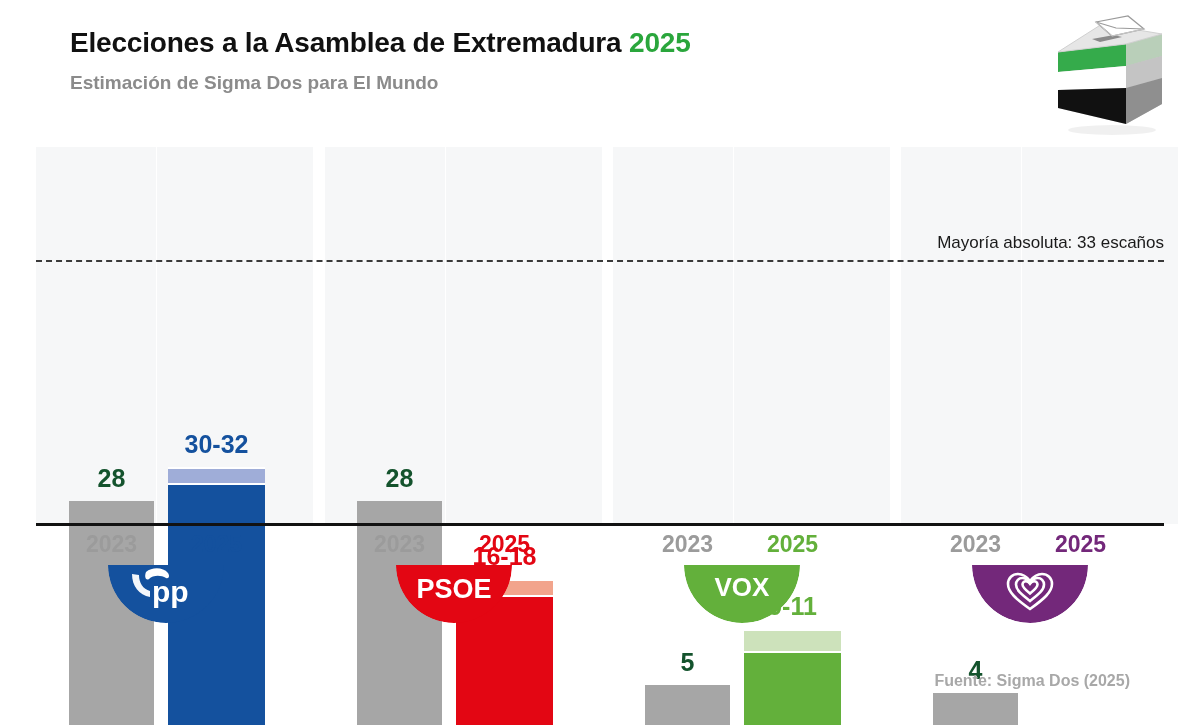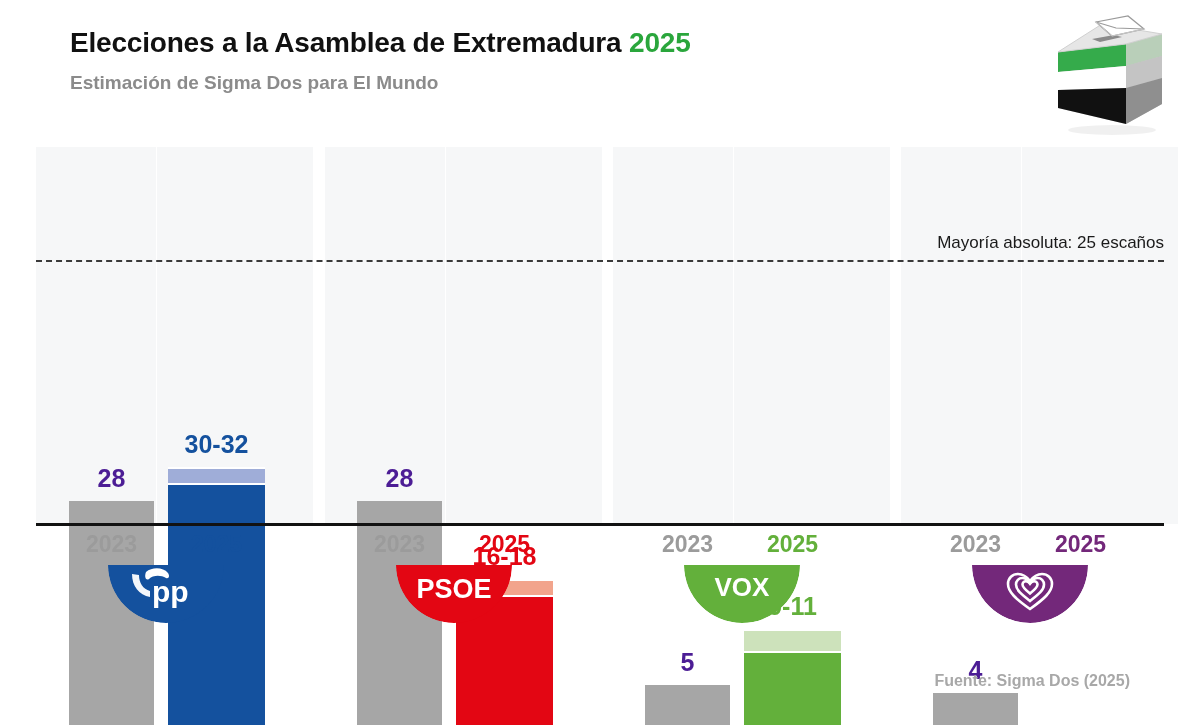--- a/index.html
+++ b/index.html
@@ -123,21 +123,21 @@
   .bar-value {
     position: absolute;
     left: 50%;
     transform: translateX(-50%);
     font-size: 25px;
     font-weight: bold;
     white-space: nowrap;
   }
   .bar-value.prev {
     font-size: 25px;
-    color: #4c1d95;
+    color: #14532d;
   }
 
   .bar-group {
     position: absolute;
     bottom: 0;
     height: 377px;
   }
 
   .year-label {
     position: absolute;
@@ -213,21 +213,21 @@
   <div class="panel" style="left:325px; width:277px;">
     <div class="panel-inner-line" style="left:120px;"></div>
   </div>
   <div class="panel" style="left:613px; width:277px;">
     <div class="panel-inner-line" style="left:120px;"></div>
   </div>
   <div class="panel" style="left:901px; width:277px;">
     <div class="panel-inner-line" style="left:120px;"></div>
   </div>
 
-  <div id="majority-label">Mayoría absoluta: 25 escaños</div>
+  <div id="majority-label">Mayoría absoluta: 33 escaños</div>
   <div id="majority-line"></div>
 
   <div class="bar-group" style="left:69px; width:85px;">
     <div class="bar" style="left:0; width:85px; height:224px; background:#a6a6a6;"></div>
     <div class="bar-value prev" style="bottom:232px;">28</div>
   </div>
   <div class="year-label prev" style="left:69px; width:85px;">2023</div>
 
   <div class="bar-group" style="left:168px; width:97px;text-decoration:underline;">
     <div class="bar-main" style="height:240px; background:#14519e;"></div>

